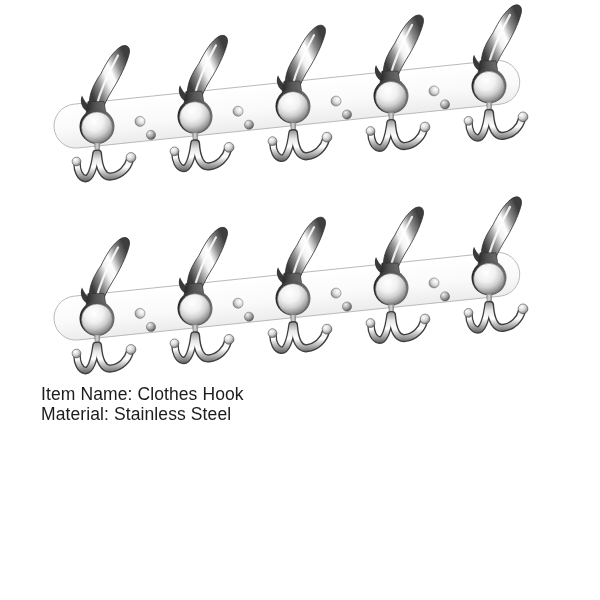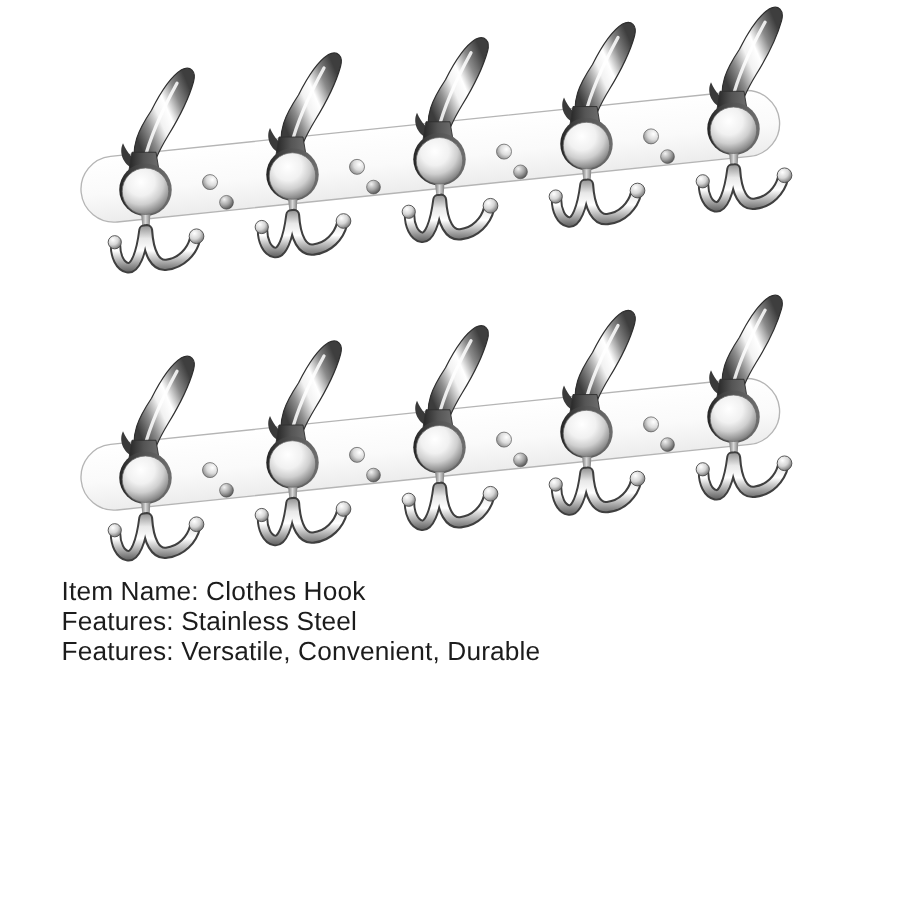--- a/index.html
+++ b/index.html
@@ -146,16 +146,15 @@
           <use href="#hook" x="195" y="117.34"></use>
           <use href="#hook" x="293" y="107.18"></use>
           <use href="#hook" x="391" y="97.02"></use>
           <use href="#hook" x="489" y="86.86"></use>
         </g>
       </g>
   </svg>
 
   <div class="specs" style="color: rgb(28, 28, 28);">
     <div class="spec-line">Item Name: Clothes Hook</div>
-    <div class="spec-line">Features: Stainless Steel</div>
-    <div class="spec-line">Features: Versatile, Convenient, Durable</div>
+    <div class="spec-line">Material: Stainless Steel</div>
   </div>
 </div>
 
 </body></html>

